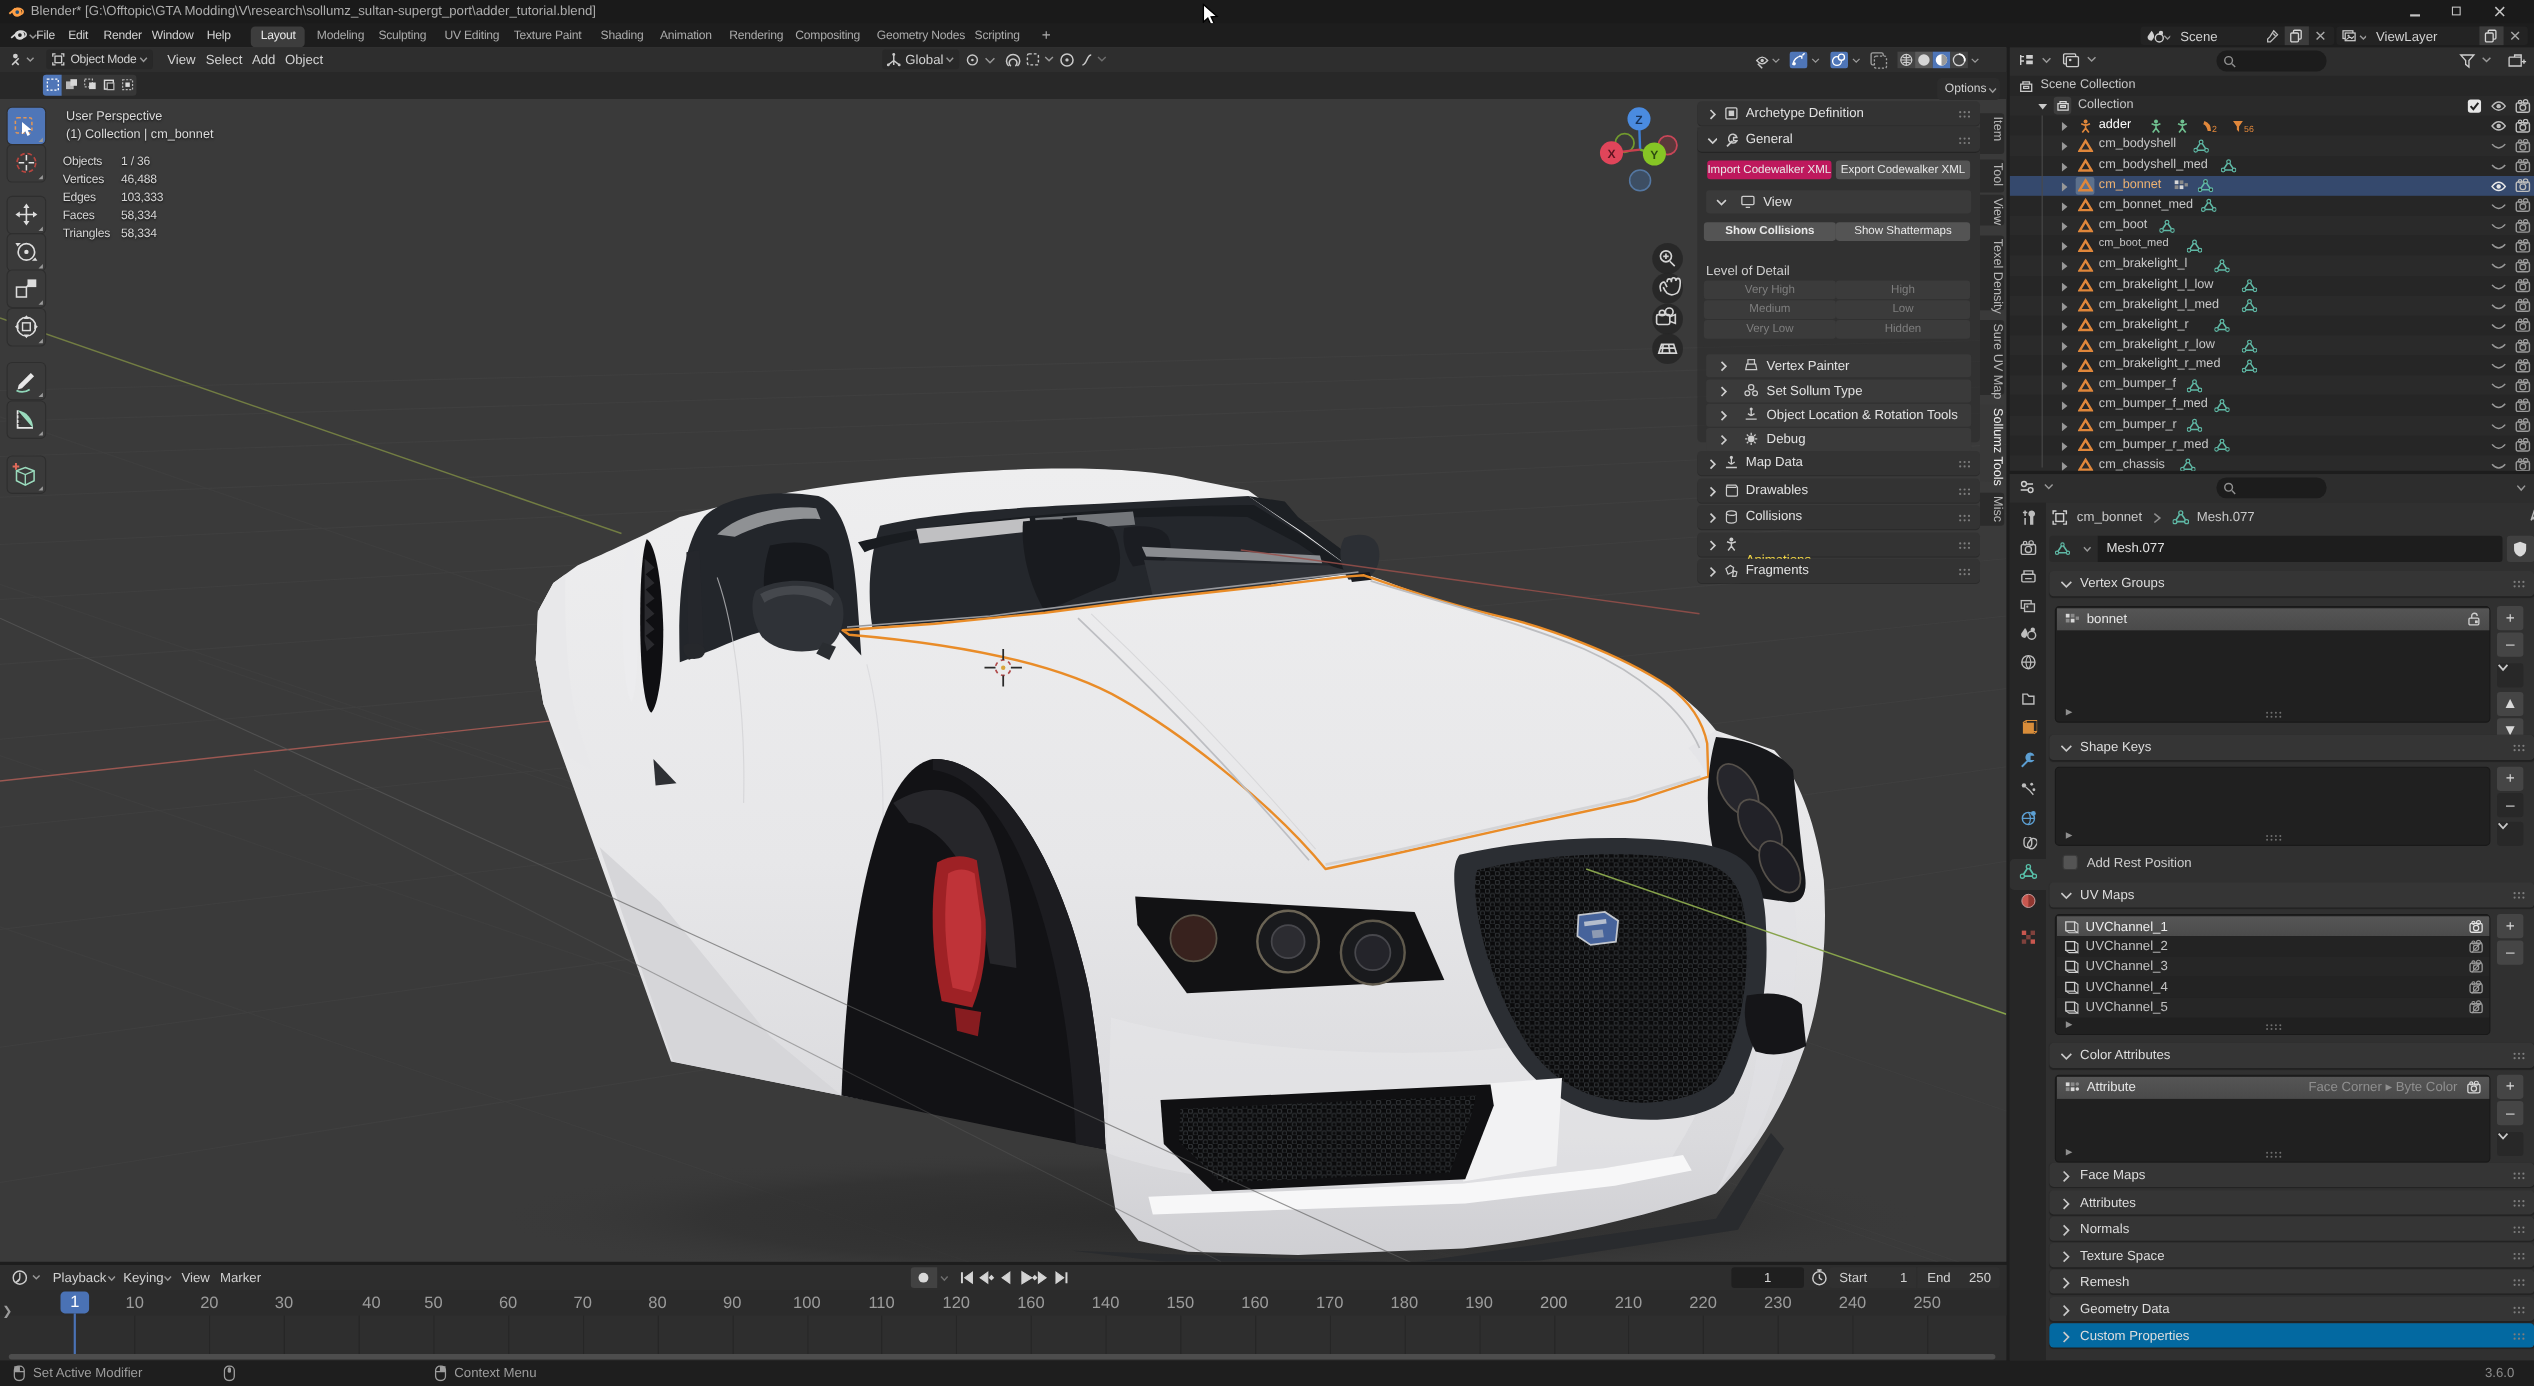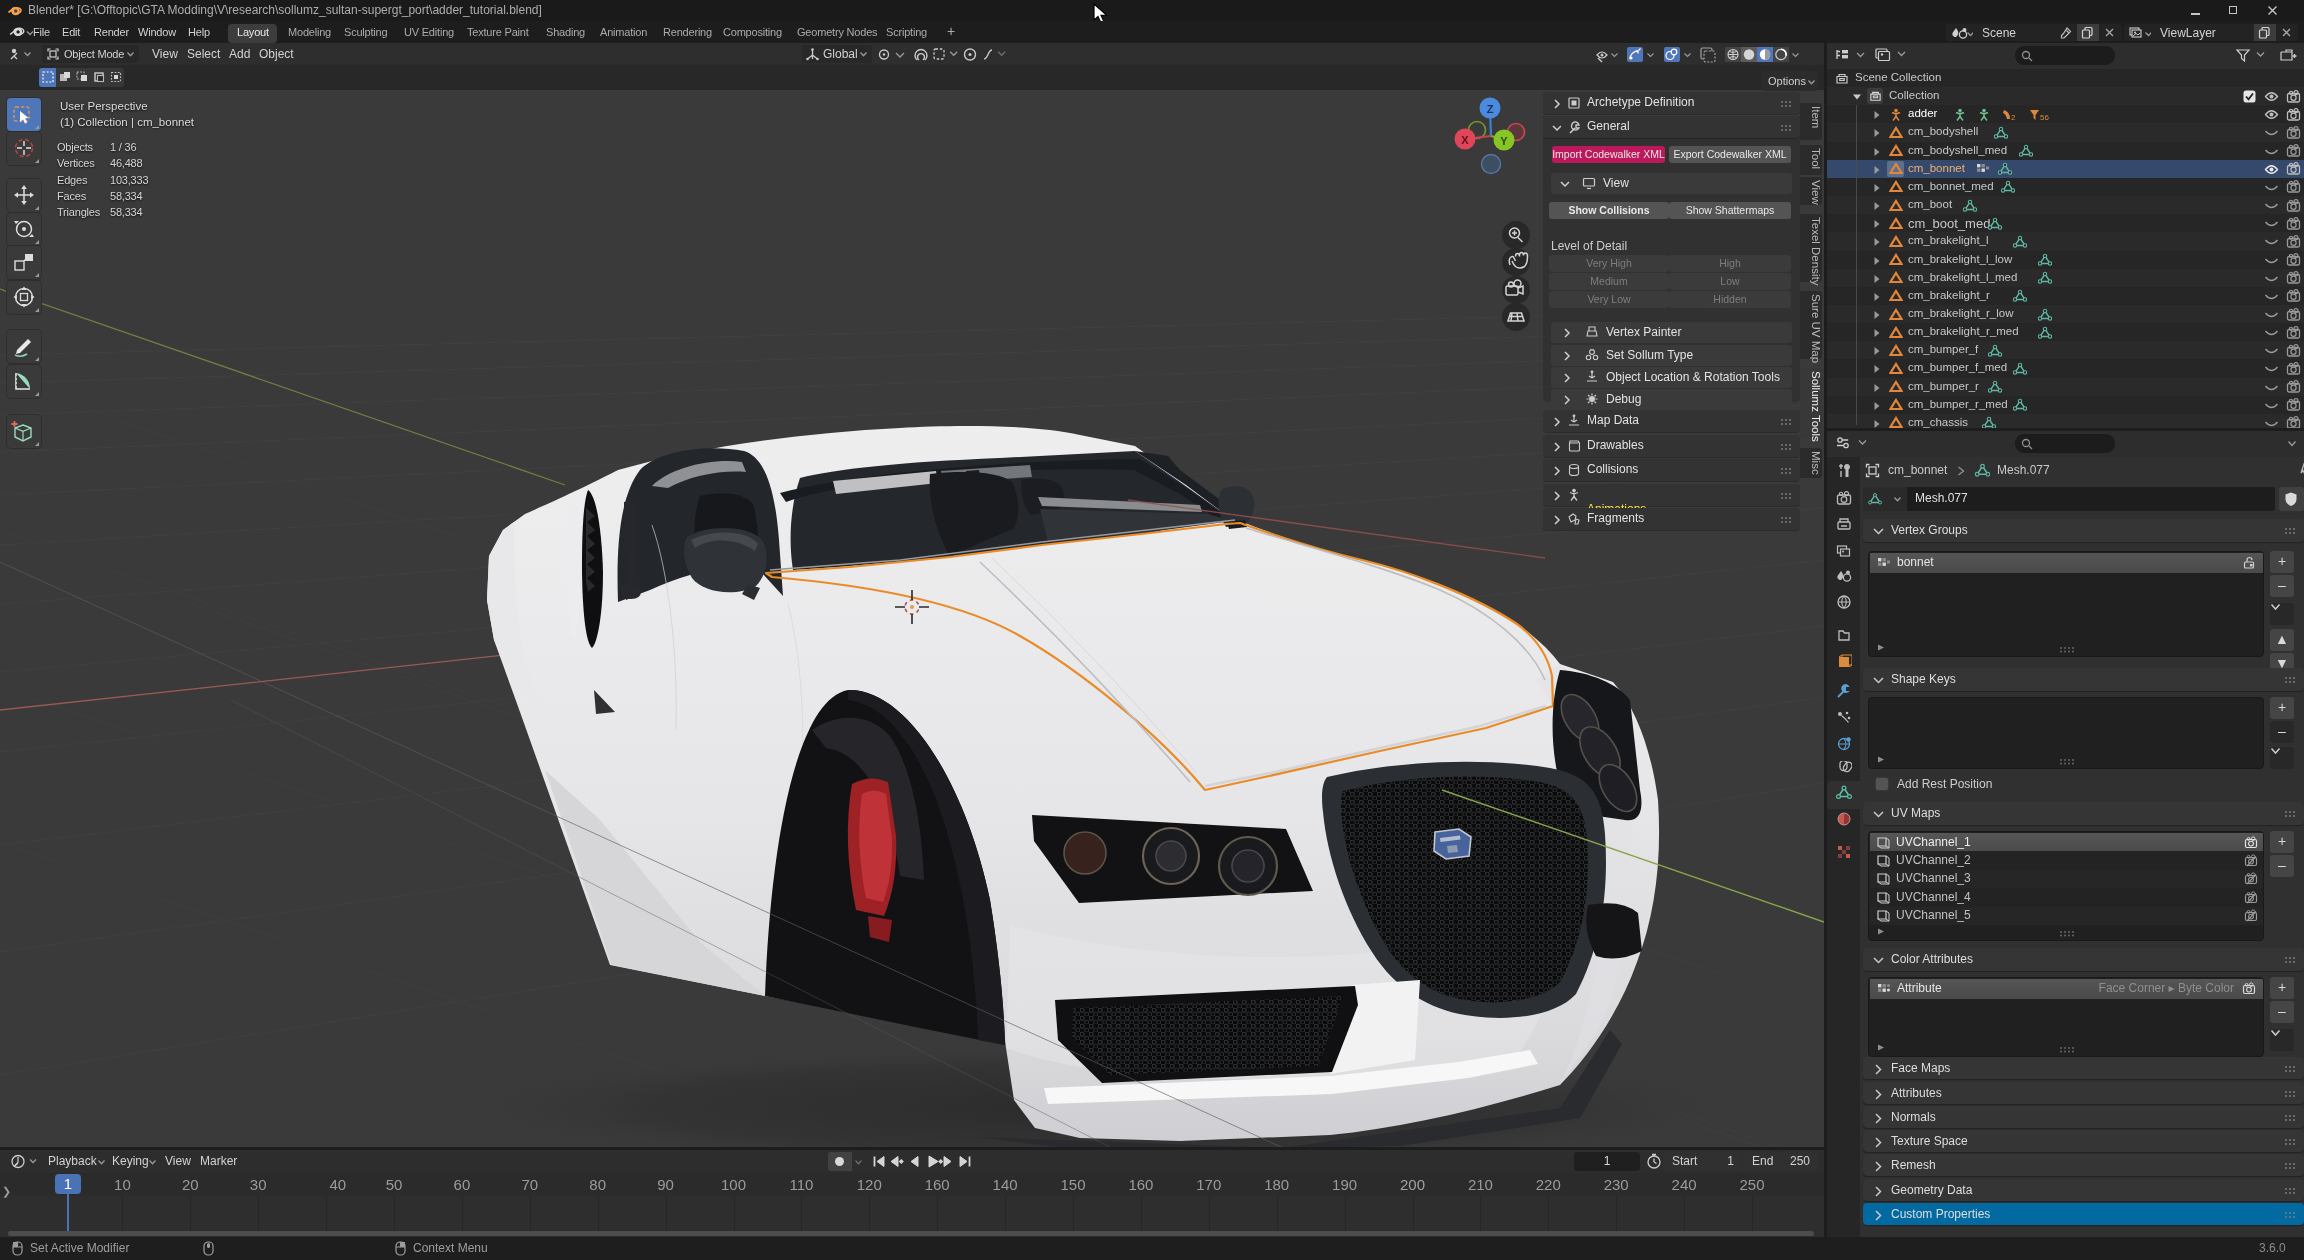--- a/index.html
+++ b/index.html
@@ -912,21 +912,21 @@
         <circle cx="7.5" cy="7.8" r="2.6" fill="none" stroke="#9a9a9a" stroke-width="1.2"></circle>
       </svg>
     </div>
     <div class="a" style="left:0;top:171.2px;width:477px;height:18.15px;">
       <svg class="a" style="left:46px;top:5px" width="8" height="10" viewBox="0 0 8 10">
         <path d="M1.5 1 L6.5 5 L1.5 9 Z" fill="#989898"></path>
       </svg>
       <svg class="a" style="left:62px;top:2.5px" width="14" height="14" viewBox="0 0 14 14">
         <path d="M7 2 L12.5 11 L1.5 11 Z" fill="none" stroke="#e0873b" stroke-width="2.2"></path>
       </svg>
-      <div class="a" style="left:81px;top:2px;color:#c7c7c7;font-size:13px;">cm_boot_med</div>
+      <div class="a" style="left:81px;top:2px;color:#c7c7c7;font-size:10px;">cm_boot_med</div>
       <svg class="a" style="left:161.2px;top:2.5px" width="14" height="14" viewBox="0 0 14 14">
         <path d="M7 3 L12 10.5 L2 10.5 Z" fill="none" stroke="#5fb8a5" stroke-width="1.4"></path>
         <circle cx="7" cy="3" r="1.7" fill="#262626" stroke="#5fb8a5" stroke-width="1.1"></circle>
         <circle cx="12" cy="10.5" r="1.7" fill="#262626" stroke="#5fb8a5" stroke-width="1.1"></circle>
         <circle cx="2" cy="10.5" r="1.7" fill="#262626" stroke="#5fb8a5" stroke-width="1.1"></circle>
       </svg>
       <svg class="a" style="left:437px;top:5px" width="15" height="11" viewBox="0 0 15 11">
         <path d="M1.5 3 q6 7 12 0" fill="none" stroke="#9a9a9a" stroke-width="1.3"></path>
       </svg>
       <svg class="a" style="left:459px;top:2.5px" width="15" height="14" viewBox="0 0 15 14">

